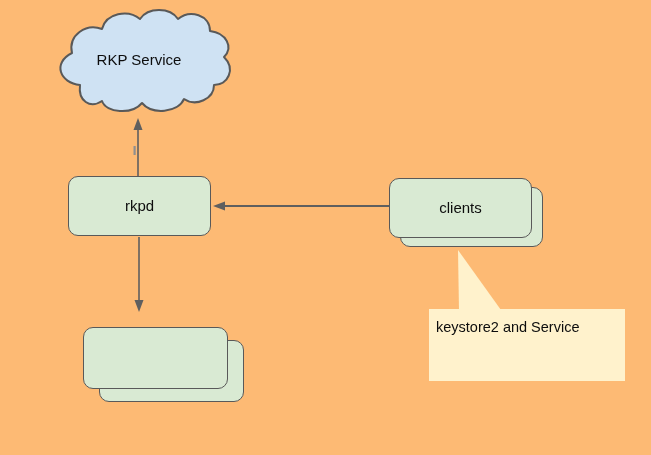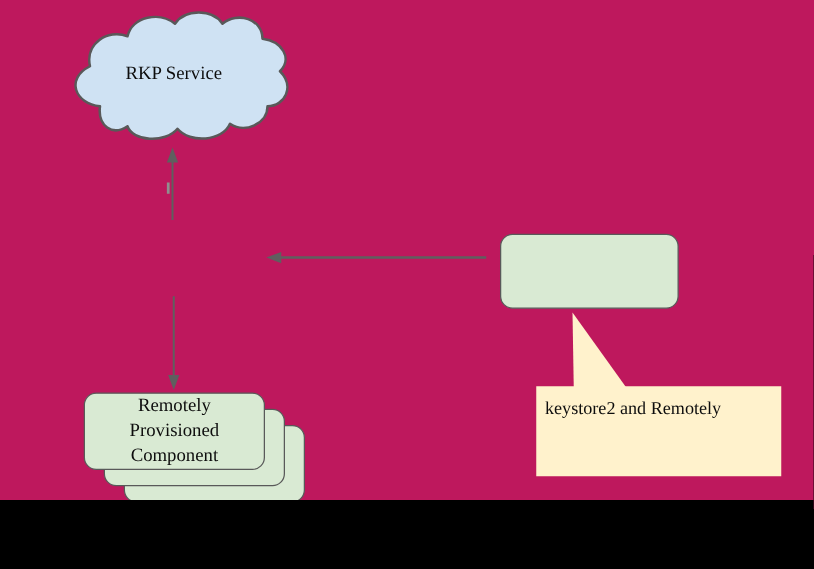--- a/index.html
+++ b/index.html
@@ -1,18 +1,18 @@
 <!DOCTYPE html>
 <html><head>
 <meta charset="utf-8">
 <style>
   html,body{margin:0;padding:0;background:#000;}
   .canvas{
-    position:relative;width:651px;height:400px;background:#be185d;overflow:hidden;
-    font-family:Liberation Serif, serif;color:#0d0d0d;
+    position:relative;width:651px;height:455px;background:#fdba74;overflow:hidden;
+    font-family:Liberation Sans, sans-serif;color:#0d0d0d;
   }
   .layer{position:absolute;left:0;top:0;width:651px;height:455px;}
   .node-box{
     position:absolute;box-sizing:border-box;border:1.5px solid #595959;border-radius:10px;
     background:#d9ead3;display:flex;align-items:center;justify-content:center;
   }
   .node-label{font-size:15px;color:#0d0d0d;text-align:center;line-height:20px;}
   .cloud-label{
     position:absolute;left:44px;top:51px;width:190px;text-align:center;
     font-size:15px;color:#0d0d0d;
@@ -53,27 +53,28 @@
              C 182,26 190,40 180,50
              C 192,62 184,78 170,78
              C 170,92 152,100 140,92
              C 134,106 108,108 98,96
              C 88,108 62,106 58,94
              C 46,102 34,94 36,78 Z" fill="#cfe2f3" stroke="#595959" stroke-width="2" stroke-linejoin="round"></path>
   </svg>
   <div class="cloud-label">RKP Service</div>
 
   <div class="node-box" style="left:400px;top:187px;width:143px;height:60px;"></div>
+  <div class="node-box" style="left:389px;top:178px;width:143px;height:60px;">
+    <span class="node-label">clients</span>
+  </div>
 
+  <div class="node-box" style="left:68px;top:176px;width:143px;height:60px;">
+    <span class="node-label">rkpd</span>
+  </div>
 
   <div class="node-box" style="left:99px;top:340px;width:145px;height:62px;"></div>
   <div class="node-box" style="left:83px;top:327px;width:145px;height:62px;"></div>
-  <div class="node-box" style="left:67px;top:314px;width:145px;height:62px;flex-direction:column;">
-    <div class="node-label">Remotely</div>
-    <div class="node-label">Provisioned</div>
-    <div class="node-label">Component</div>
-  </div>
 
   <div class="callout">
-    <div class="callout-line">keystore2 and Remotely</div>
+    <div class="callout-line">keystore2 and Service</div>
   </div>
 
 </div>
 
 </body></html>

